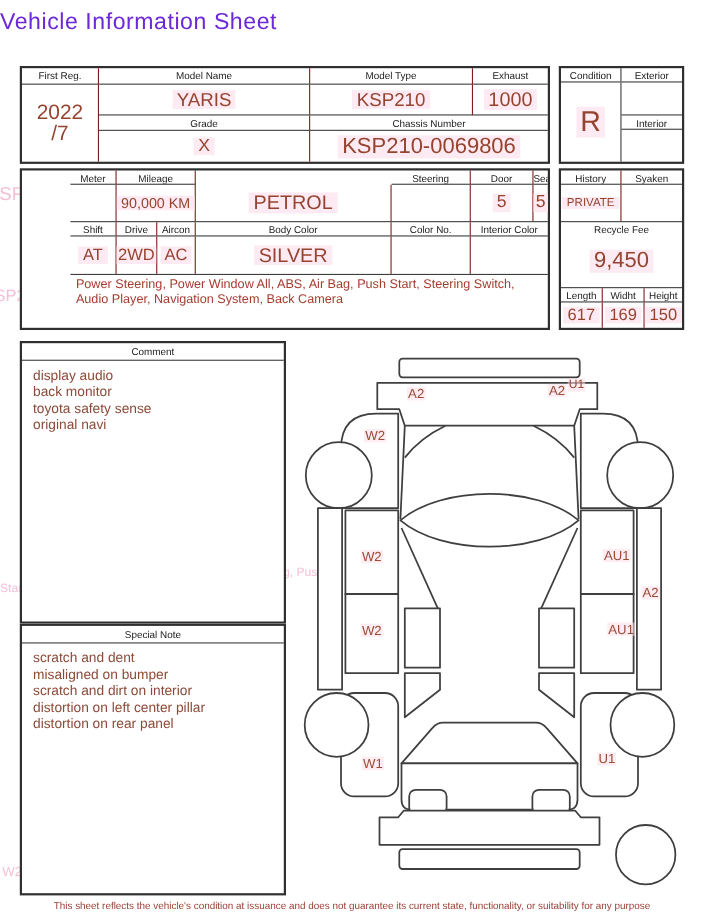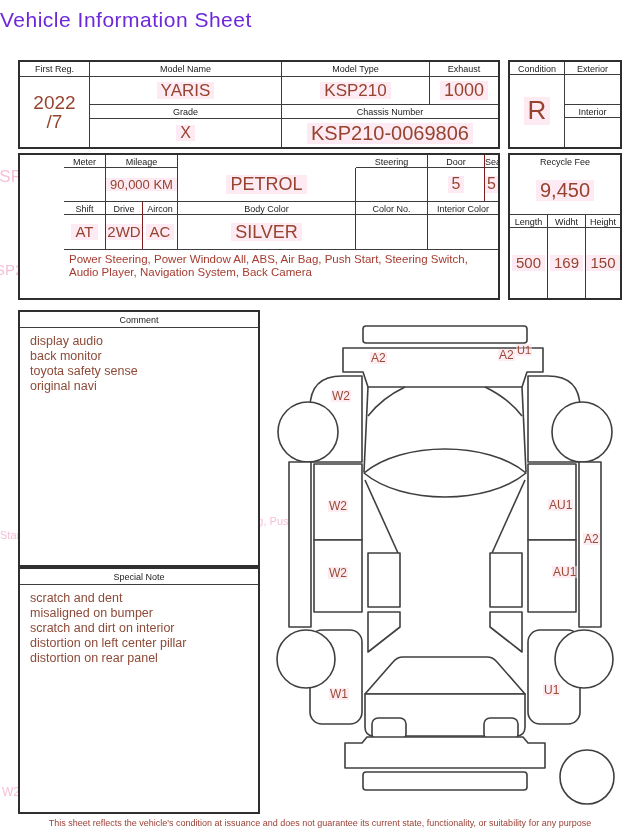--- a/index.html
+++ b/index.html
@@ -151,32 +151,40 @@
     <div class="cell bR" style="grid-area:2/5"></div>
     <div class="cell" style="grid-area:2/6"></div>
   </div>
 
   <div style="flex:1;display:flex;flex-direction:column;">
     <div id="equip-text">Power Steering, Power Window  All, ABS, Air Bag, Push Start, Steering Switch, Audio Player, Navigation System, Back Camera</div>
   </div>
 </div>
 
 <div class="abs blk" style="left:508px;top:153px;width:114px;height:147px;display:flex;flex-direction:column;">
+  <div class="grid bB" style="grid-template-columns:55px 1fr;grid-template-rows:13px 33px;">
+    <div class="cellh hdr bR bB" style="grid-area:1/1">History</div>
+    <div class="cellh hdr bB" style="grid-area:1/2">Syaken</div>
+    <div class="cell bR" style="grid-area:2/1;font-size:10.5px;">
+        <span class="hl val">PRIVATE</span>
+      </div>
+    <div class="cell" style="grid-area:2/2"></div>
+  </div>
   <div class="bB" style="display:flex;flex-direction:column;height:59px;">
     <div class="hdr">Recycle Fee</div>
     <div class="val" style="flex:1;font-size:20px;">
         <span class="hl">9,450</span>
       </div>
   </div>
   <div class="grid" style="grid-template-columns:38px 38px 1fr;grid-template-rows:13px 1fr;flex:1;">
     <div class="cellh hdr bR bB" style="grid-area:1/1">Length</div>
     <div class="cellh hdr bR bB" style="grid-area:1/2">Widht</div>
     <div class="cellh hdr bB" style="grid-area:1/3">Height</div>
     <div class="cell bR" style="grid-area:2/1;font-size:15px;">
-        <span class="hl val">500</span>
+        <span class="hl val">617</span>
       </div>
     <div class="cell bR" style="grid-area:2/2;font-size:15px;">
         <span class="hl val">169</span>
       </div>
     <div class="cell" style="grid-area:2/3;font-size:15px;">
         <span class="hl val">150</span>
       </div>
   </div>
 </div>
 

